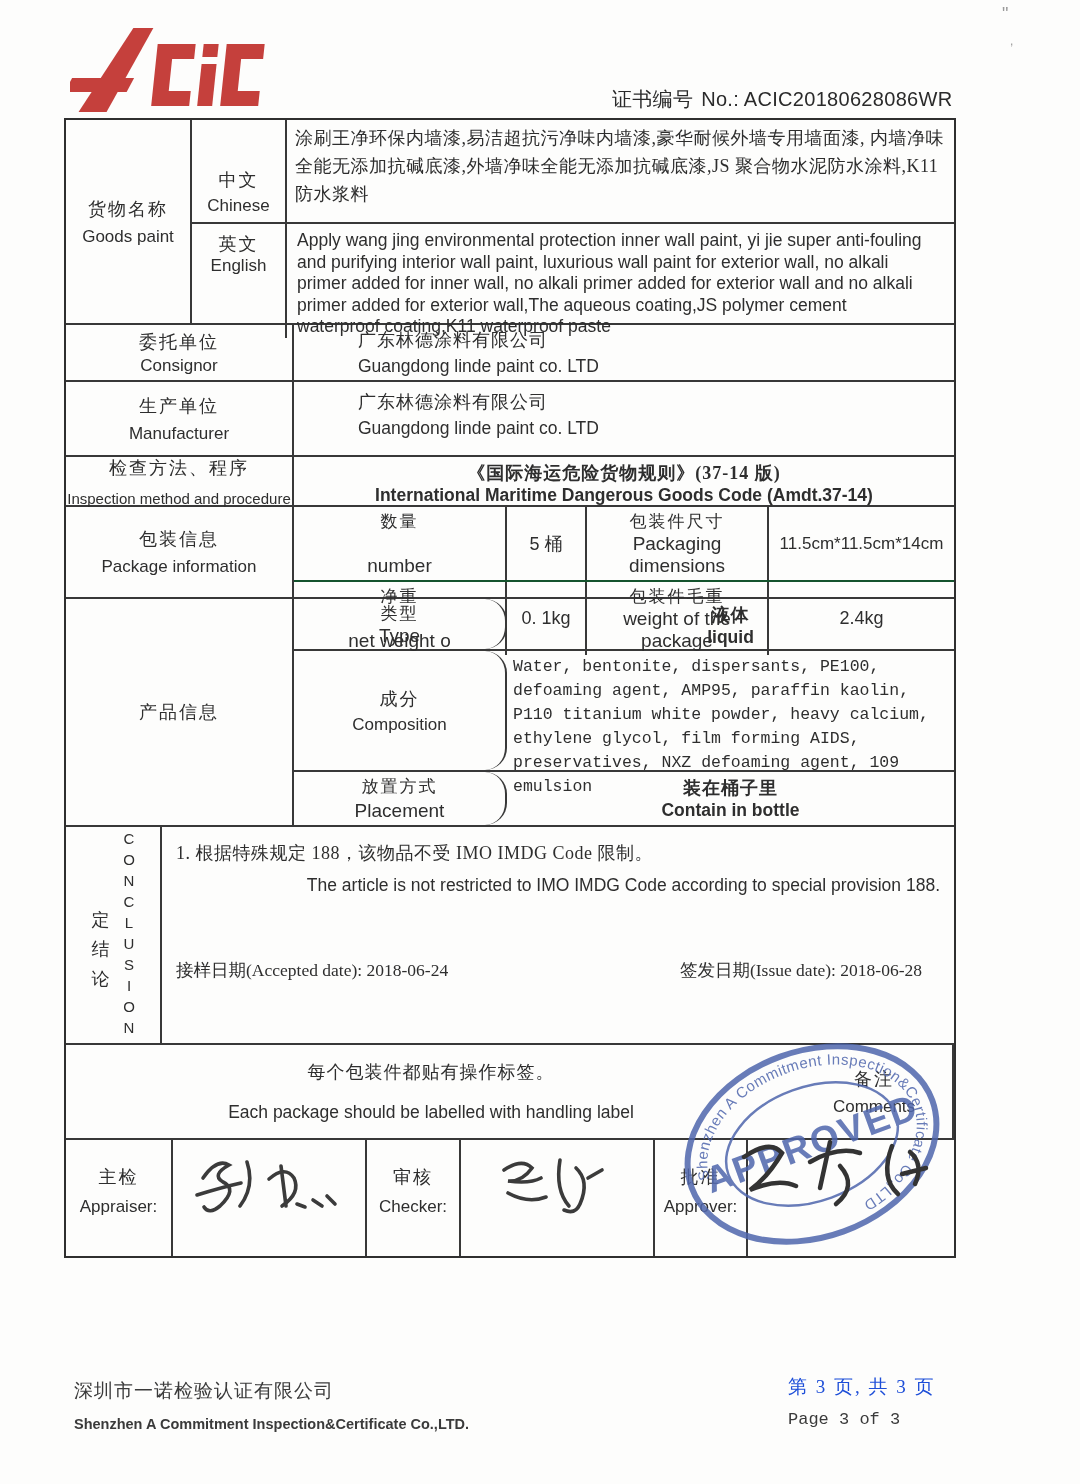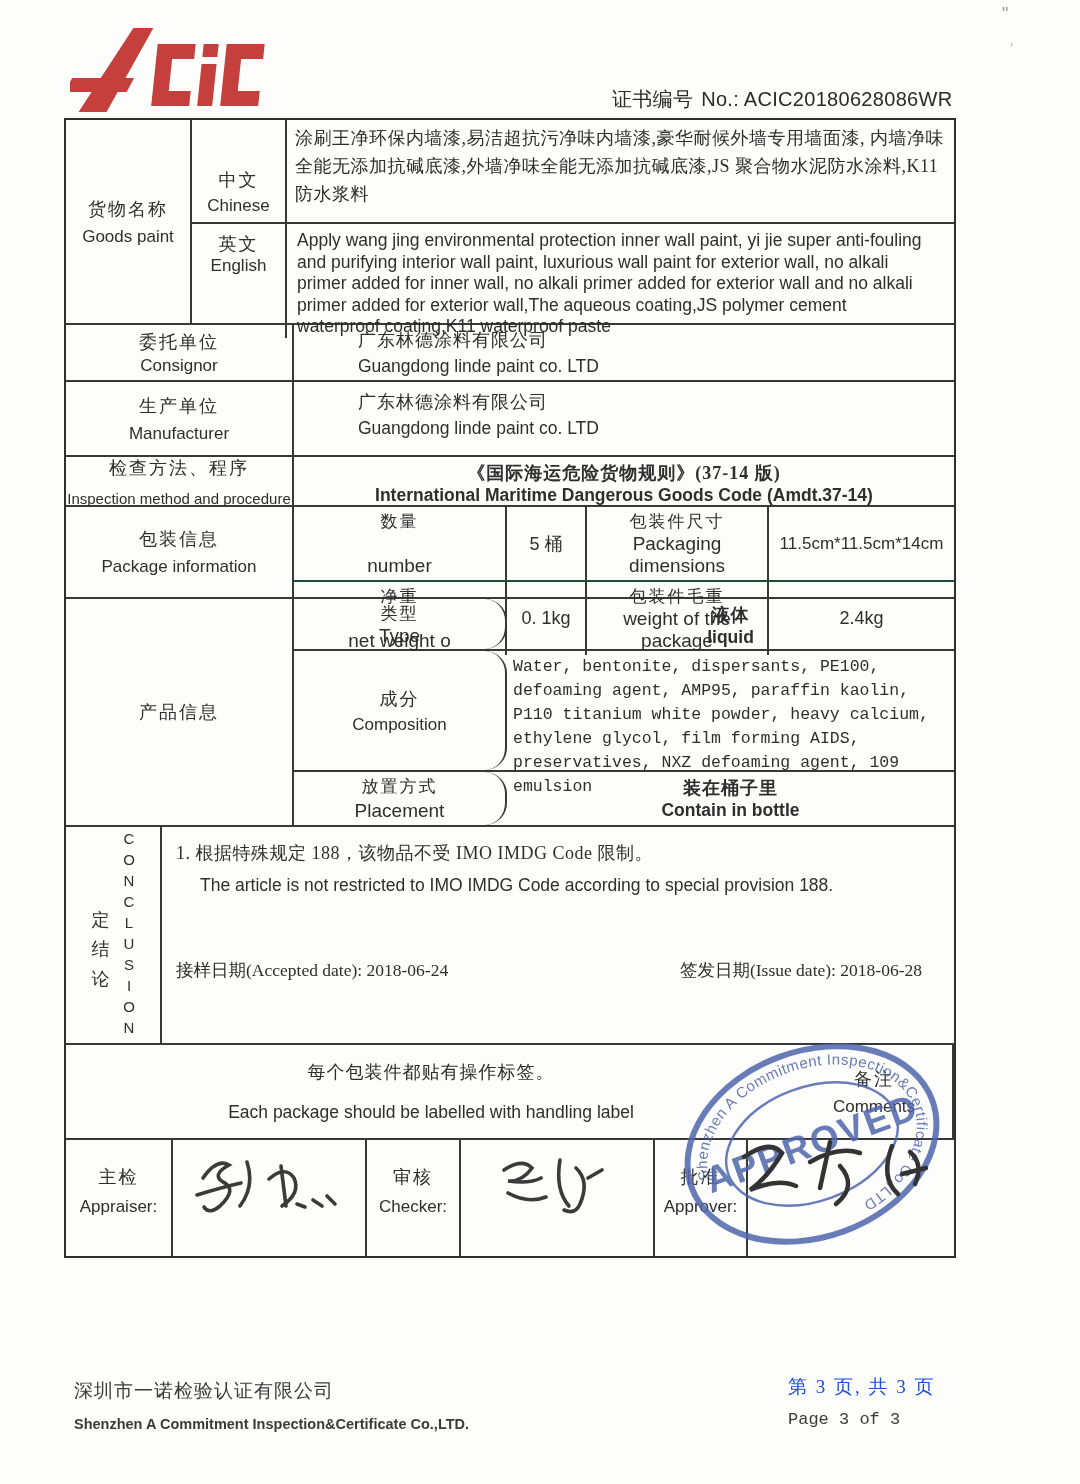--- a/index.html
+++ b/index.html
@@ -114,21 +114,21 @@
     writing-mode:vertical-rl; text-orientation:upright;
     font-family:"Liberation Serif","DejaVu Serif",serif;
     font-size:18px; letter-spacing:30px; padding-top:10px;
   }
   .v-en{
     writing-mode:vertical-rl; text-orientation:upright;
     font-size:15px; letter-spacing:4px;
   }
   .concl-body{ flex:1; padding:14px 14px 0 14px; display:flex; flex-direction:column; }
   .concl-zh{ font-family:"Liberation Serif","DejaVu Serif",serif; font-size:18px; letter-spacing:0.5px;}
-  .concl-en{ font-size:17.5px; margin-top:10px; padding-left:24px;}
+  .concl-en{ font-size:17.5px; margin-top:10px; padding-left:24px;text-align:right;}
   .concl-dates{ display:flex; justify-content:space-between; margin-top:28px; padding-right:18px; font-size:17.5px;}
   .concl-dates .zhmix{ font-family:"Liberation Serif","DejaVu Serif",serif;margin-top:34px; }
 
   
   .r-comments{ height:95px; }
   .comm-lab{ width:158px; }
   .comm-body{ flex:1; display:flex; flex-direction:column; justify-content:space-around; text-align:center; padding:6px 0;}
 
   
   .r-sign{ flex:1; }

